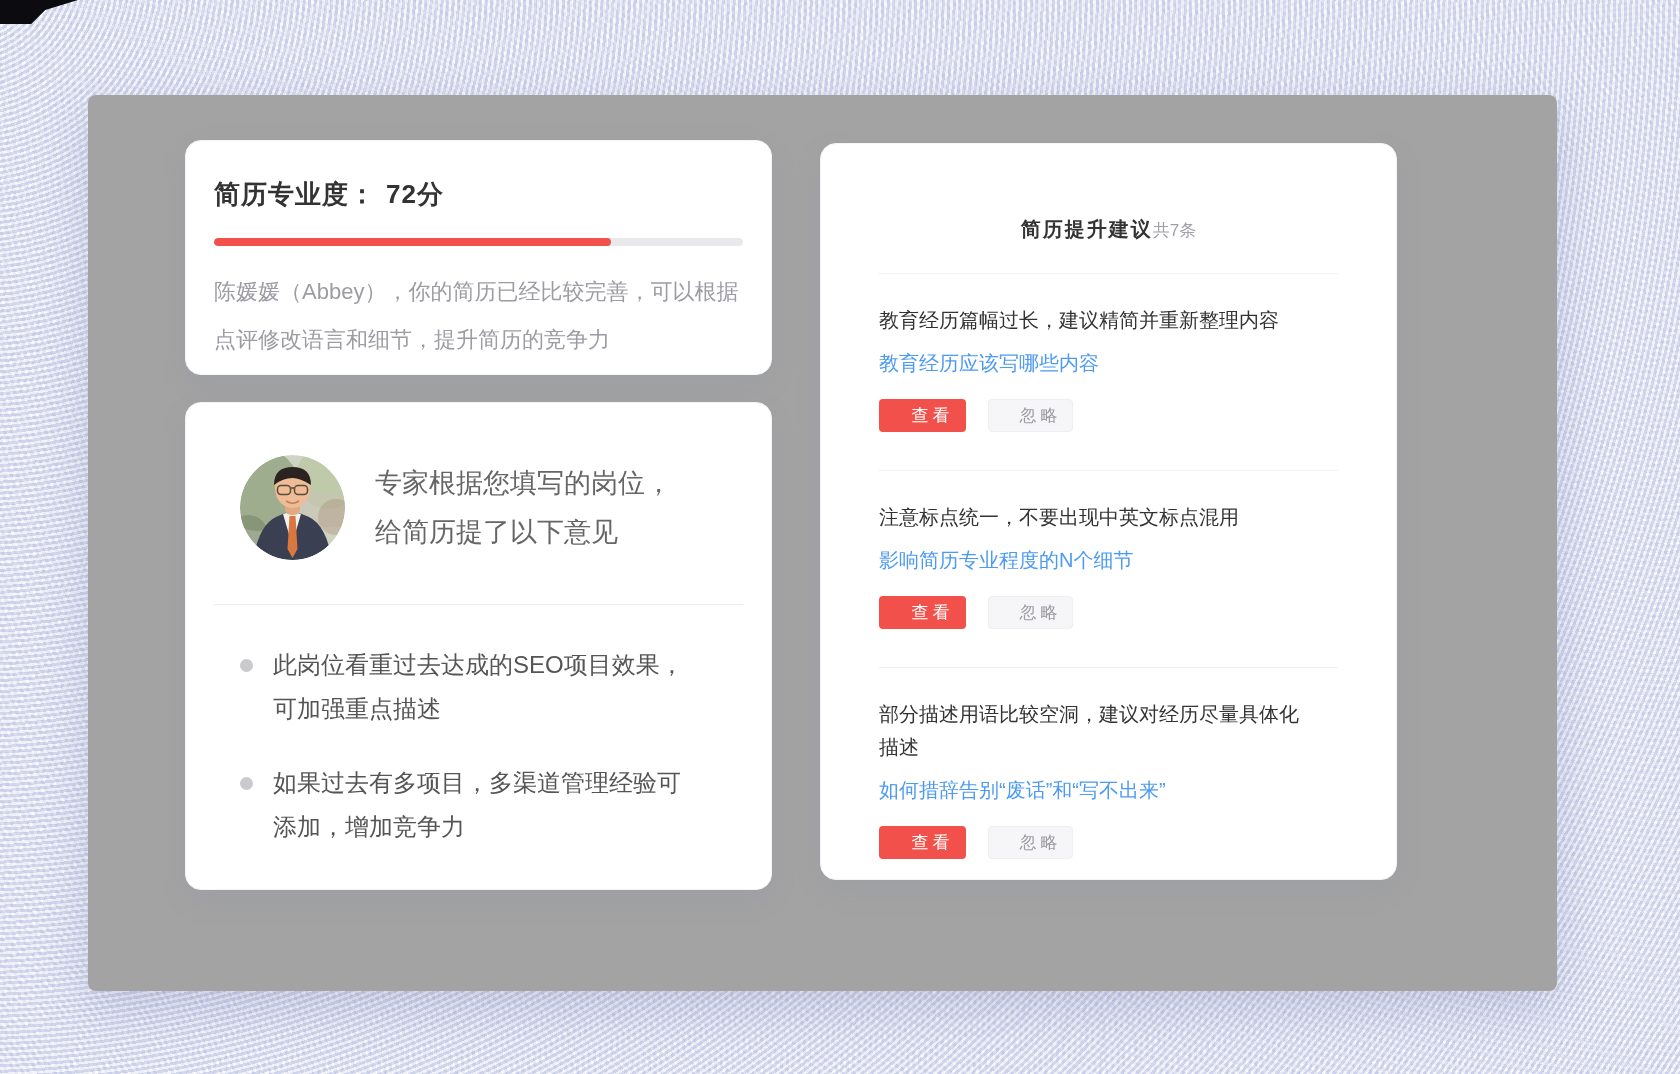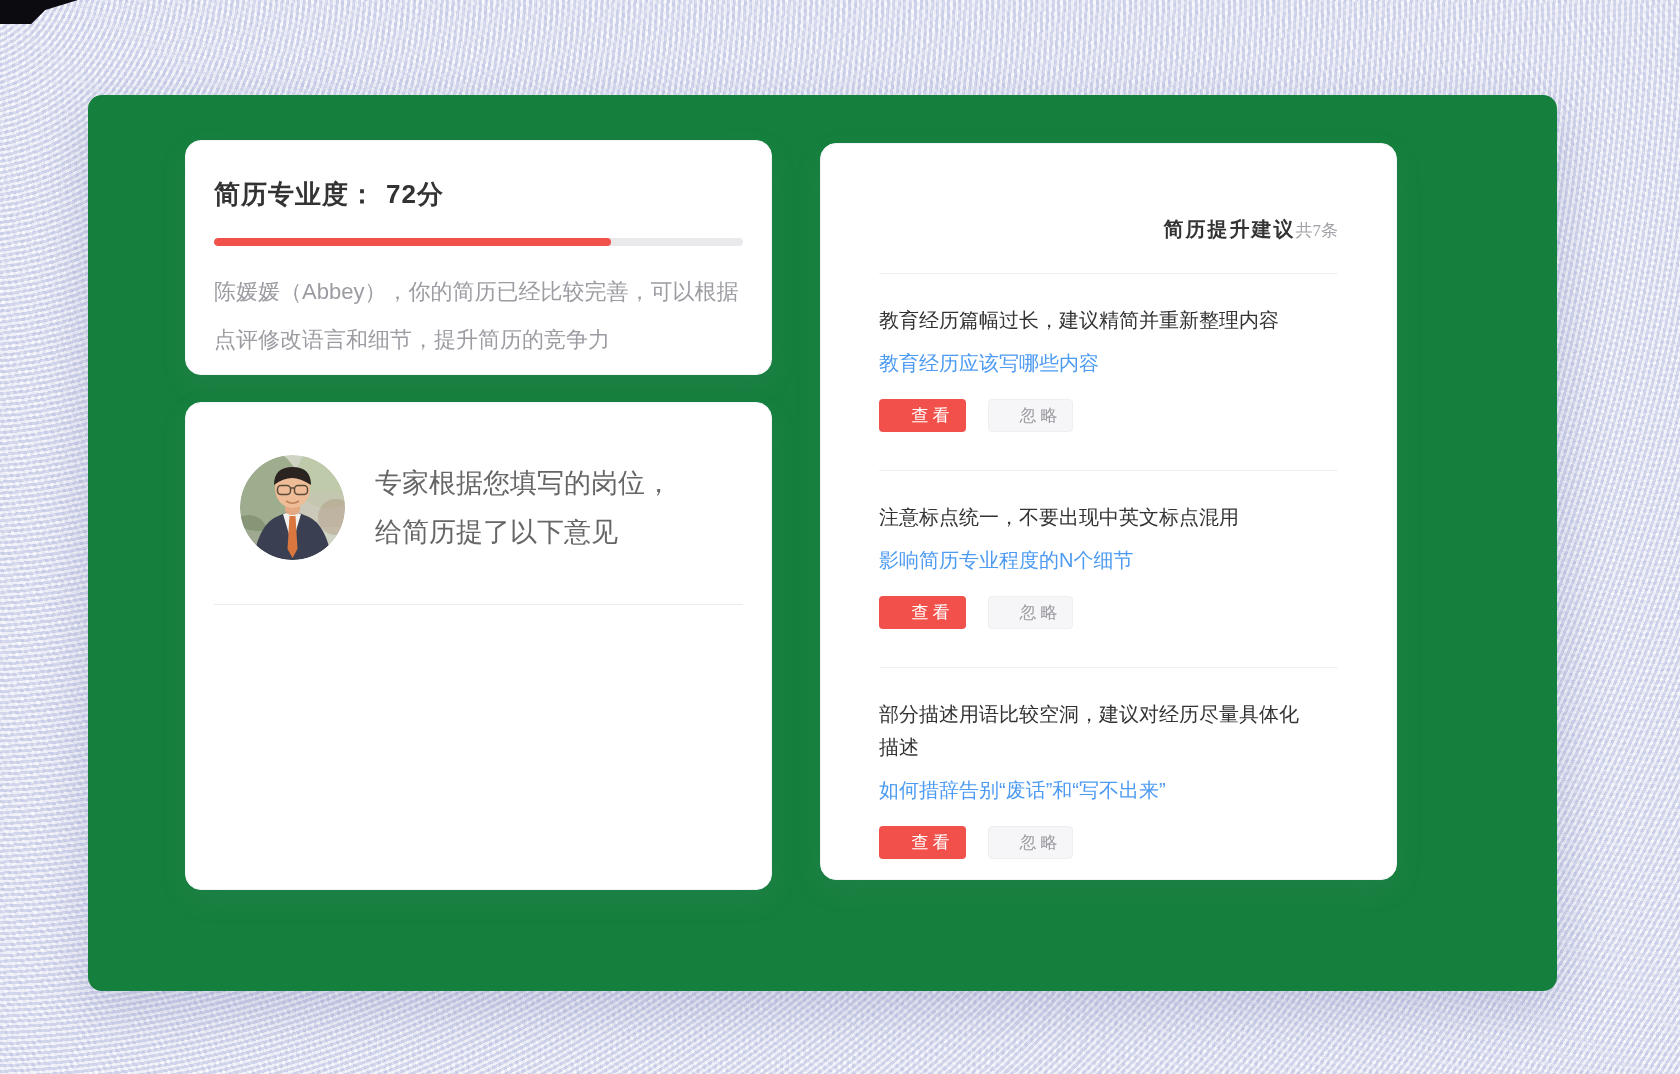--- a/index.html
+++ b/index.html
@@ -25,21 +25,21 @@
       repeating-radial-gradient(circle at -4% 104%, rgba(255,255,255,.30) 0 3px, rgba(197,202,230,.32) 3px 6px),
       repeating-radial-gradient(circle at 104% 103%, rgba(255,255,255,.40) 0 2.5px, rgba(195,200,229,.40) 2.5px 5.5px);
   }
   .corner-accent{
     position:absolute;top:0;left:0;width:78px;height:24px;
     background:#0b0b10;
     clip-path:polygon(0 0,100% 0,58% 42%,40% 100%,0 100%);
   }
   .main-card{
     position:absolute;left:88px;top:95px;width:1469px;height:896px;
-    background:#15803d;border-radius:14px;
+    background:#a3a3a3;border-radius:8px;
     box-shadow:0 18px 50px rgba(96,104,165,.25);
   }
   .card{
     position:absolute;background:#fff;border-radius:16px;
     border:1px solid #f3f4f8;
     box-shadow:0 10px 28px rgba(120,128,170,.10);
   }
   
   .score-card{left:97px;top:45px;width:587px;height:235px;padding:36px 28px;}
   .score-title{font-size:26px;font-weight:bold;color:#333;letter-spacing:1px;}
@@ -59,21 +59,21 @@
   .avatar{width:105px;height:105px;border-radius:50%;overflow:hidden;flex:none;}
   .avatar svg{display:block;width:105px;height:105px;}
   .expert-intro{font-size:27px;line-height:49px;color:#666;}
   .expert-divider{margin-top:44px;border-top:1px solid #ececec;}
   .bullet-list{margin-top:38px;padding-left:26px;list-style:none;}
   .bullet-item{display:flex;gap:20px;margin-bottom:30px;}
   .bullet-dot{width:13px;height:13px;border-radius:50%;background:#c9c9ce;flex:none;margin-top:16px;}
   .bullet-text{font-size:24px;line-height:44px;color:#555;max-width:420px;}
   
   .sug-card{left:732px;top:48px;width:577px;height:737px;padding:72px 58px 0;}
-  .sug-header{display:flex;justify-content:flex-end;align-items:baseline;font-family:Liberation Serif, serif;}
+  .sug-header{display:flex;justify-content:center;align-items:baseline;}
   .sug-title{font-size:20px;font-weight:bold;color:#333;letter-spacing:2px;}
   .sug-count{font-size:17px;color:#a0a0a6;}
   .sug-header-divider{margin-top:30px;border-top:1px solid #f0f0f3;}
   .sug-item{padding:30px 0 38px;border-bottom:1px solid #f0f0f3;}
   .sug-item:last-child{border-bottom:none;}
   .sug-text{font-size:20px;line-height:33px;color:#333;max-width:430px;}
   .sug-link{display:inline-block;margin-top:13px;font-size:20px;color:var(--link-blue);text-decoration:none;cursor:pointer;}
   .sug-actions{margin-top:22px;display:flex;gap:22px;}
   .btn{height:33px;border-radius:4px;font-size:17px;letter-spacing:4px;cursor:pointer;
        font-family:"Liberation Sans","DejaVu Sans",sans-serif;display:inline-flex;
@@ -127,20 +127,30 @@
             <path d="M46 46 Q52.5 50.5 59 46" stroke="#c0835c" stroke-width="1.6" fill="none"></path>
           </g>
         </svg>
       </div>
       <div class="expert-intro">
         <div>专家根据您填写的岗位，</div>
         <div>给简历提了以下意见</div>
       </div>
     </div>
     <div class="expert-divider"></div>
+    <ul class="bullet-list">
+      <li class="bullet-item">
+        <span class="bullet-dot"></span>
+        <span class="bullet-text">此岗位看重过去达成的SEO项目效果，可加强重点描述</span>
+      </li>
+      <li class="bullet-item">
+        <span class="bullet-dot"></span>
+        <span class="bullet-text">如果过去有多项目，多渠道管理经验可添加，增加竞争力</span>
+      </li>
+    </ul>
   </section>
 
   <section class="card sug-card">
     <div class="sug-header">
       <span class="sug-title">简历提升建议</span>
       <span class="sug-count">共7条</span>
     </div>
     <div class="sug-header-divider"></div>
 
     <div class="sug-item">

